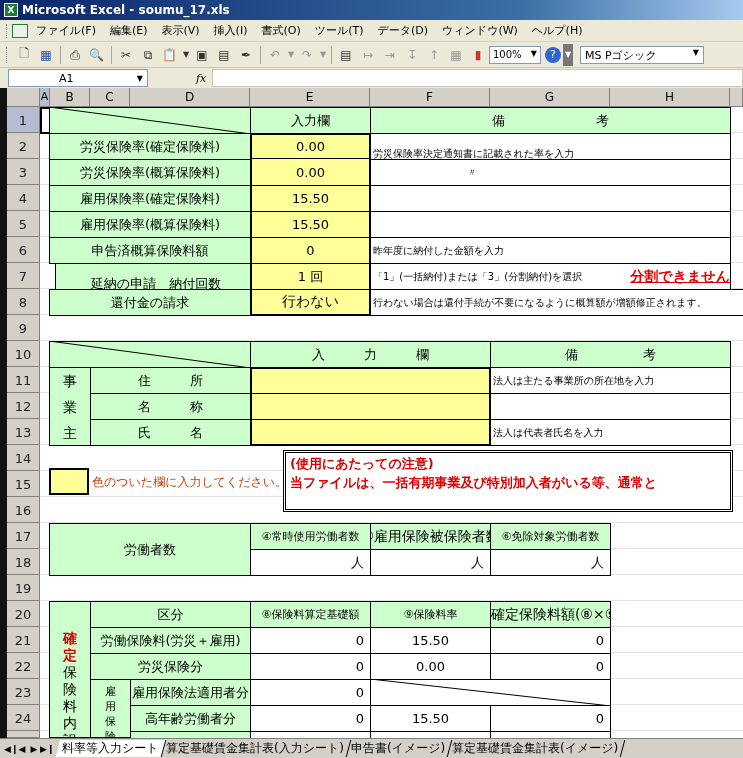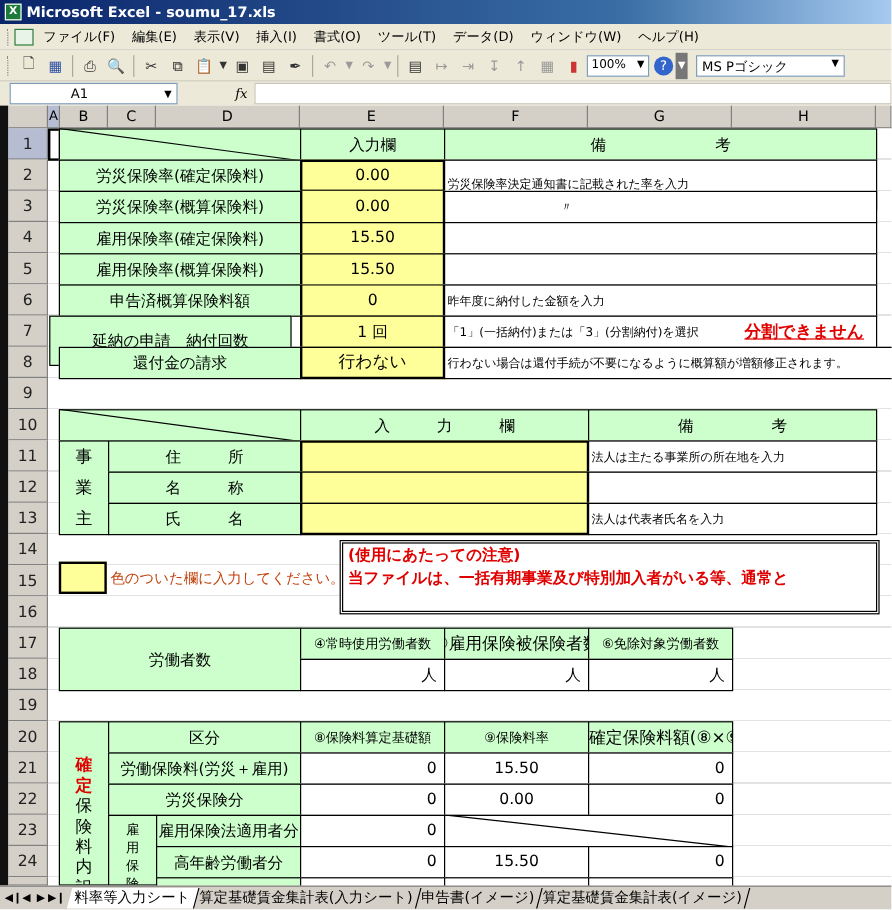--- a/index.html
+++ b/index.html
@@ -197,23 +197,23 @@
 <div class="c w note" style="left:370px;top:185px;width:361px;height:27px"></div>
 
 <div class="c g" style="left:49px;top:211px;width:202px;height:27px">雇用保険率(概算保険料)</div>
 <div class="c y" style="left:250px;top:211px;width:121px;height:27px;border-width:1px 2px">15.50</div>
 <div class="c w note" style="left:370px;top:211px;width:361px;height:27px"></div>
 
 <div class="c g" style="left:49px;top:237px;width:202px;height:27px">申告済概算保険料額</div>
 <div class="c y" style="left:250px;top:237px;width:121px;height:27px;border-width:1px 2px">0</div>
 <div class="c w note" style="left:370px;top:237px;width:361px;height:27px">昨年度に納付した金額を入力</div>
 
-<div class="c g" style="left:41px;top:263px;width:202px;height:42px">延納の申請　納付回数</div>
+<div class="c g" style="left:55px;top:263px;width:202px;height:42px">延納の申請　納付回数</div>
 <div class="c y" style="left:250px;top:263px;width:121px;height:27px;border-width:1px 2px">1 回</div>
-<div class="c w note" style="left:370px;top:263px;width:361px;height:27px;justify-content:space-between;padding-right:10px">
+<div class="c w note" style="left:370px;top:263px;width:361px;height:27px;justify-content:space-between;">
   <span>「1」(一括納付)または「3」(分割納付)を選択</span>
   <span class="split">分割できません</span>
 </div>
 
 <div class="c g" style="left:49px;top:289px;width:202px;height:27px">還付金の請求</div>
 <div class="c y" style="left:250px;top:289px;width:121px;height:27px;border-width:1px 2px 2px 2px;font-size:14px">行わない</div>
 <div class="c w note" style="left:370px;top:289px;width:407px;height:27px">行わない場合は還付手続が不要になるように概算額が増額修正されます。</div>
 
 <div class="c g" style="left:49px;top:341px;width:202px;height:27px"></div>
 <svg class="diag" style="left:49px;top:341px" width="202" height="27">

